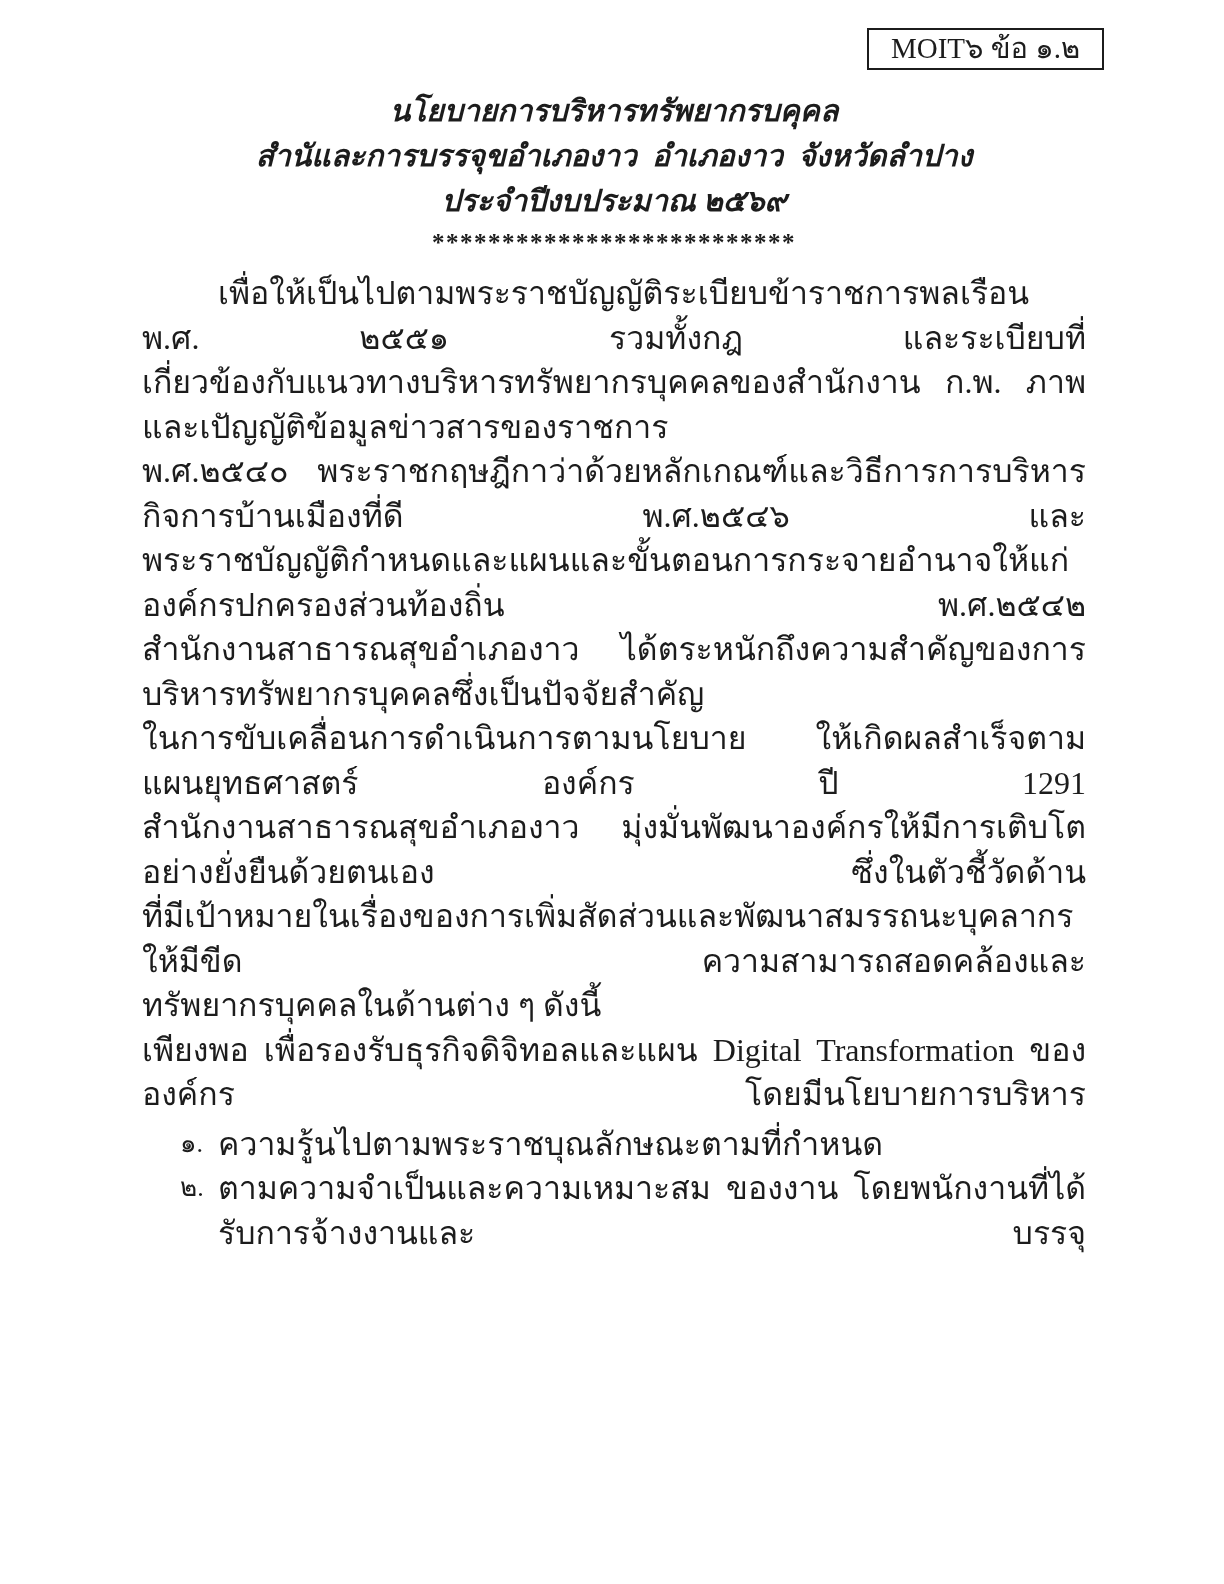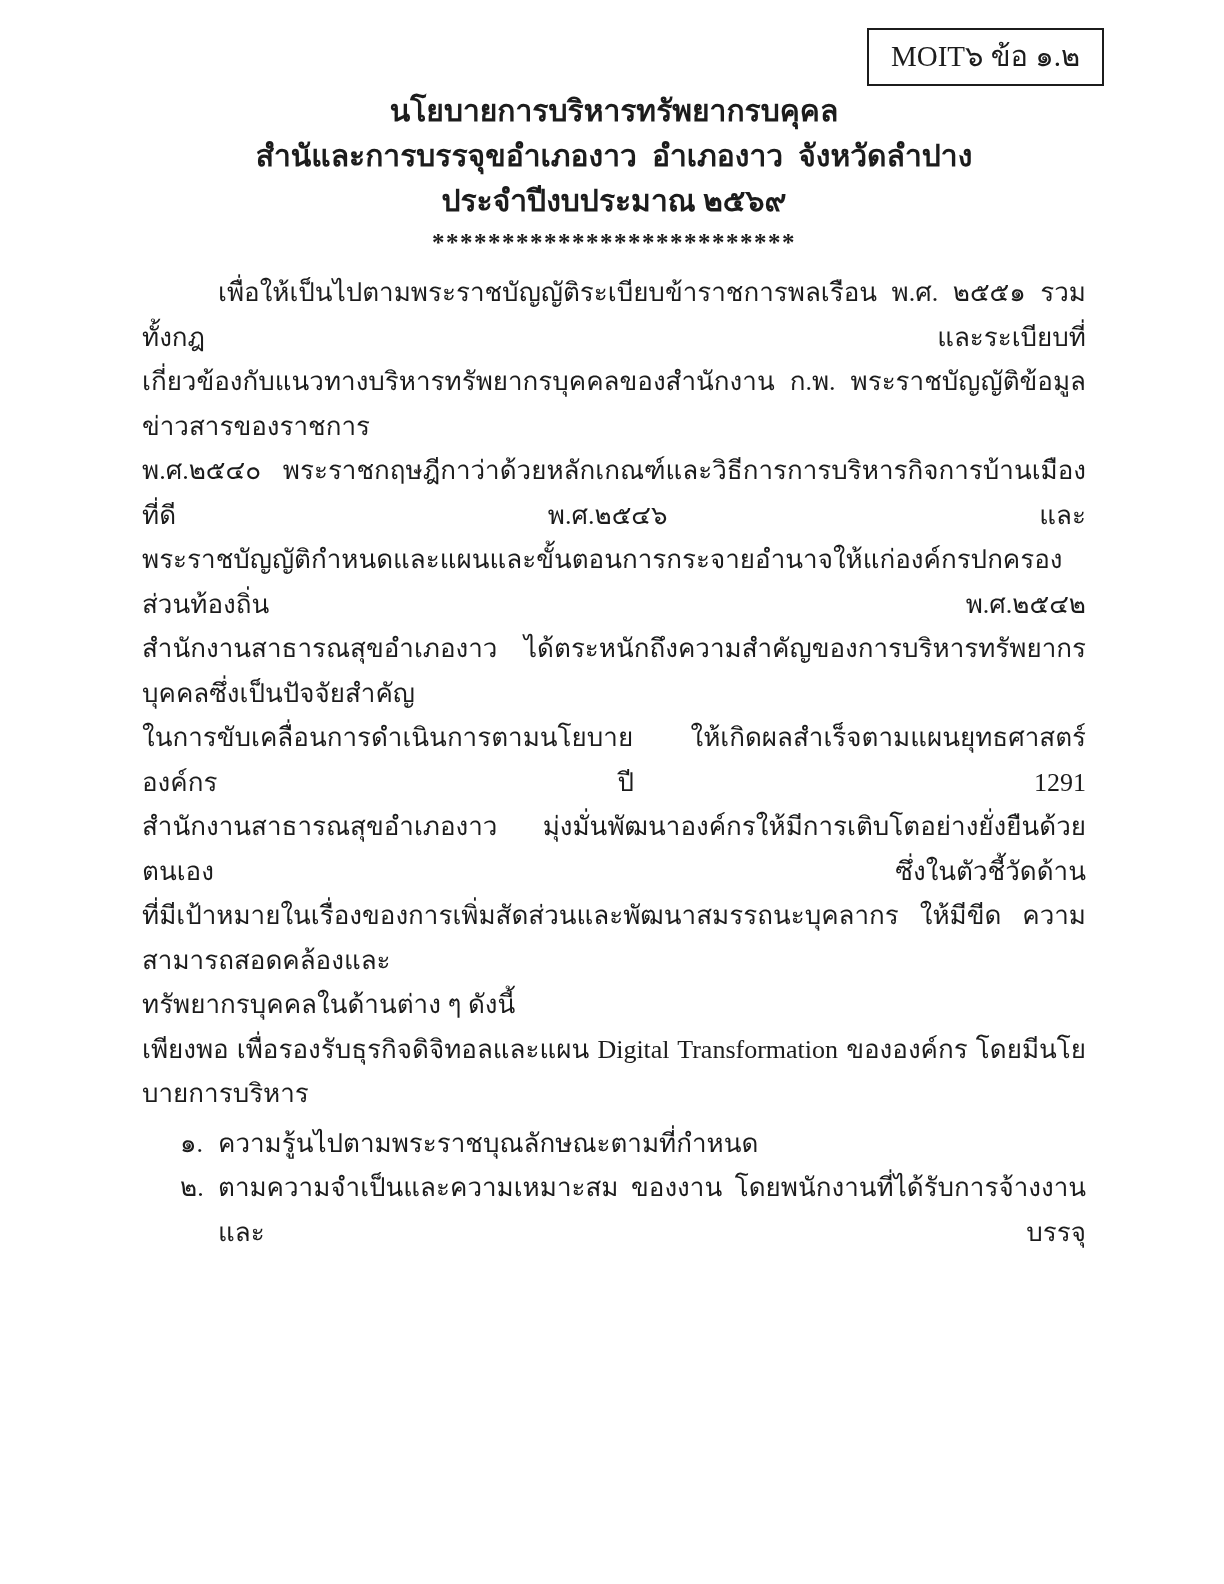--- a/index.html
+++ b/index.html
@@ -15,47 +15,48 @@
   .page {
     position: absolute;
     inset: 0;
     background: #ffffff;
   }
   .badge {
     position: absolute;
     top: 28px;
     right: 120px;
     border: 2px solid #1c1c1c;
-    padding: 8px 22px;
+    padding: 0 22px;
     font-size: 29px;
     line-height: 1.3;
     white-space: nowrap;
   }
   .content {
     position: absolute;
     left: 142px;
     top: 88px;
     width: 944px;
   }
   .title-block { text-align: center; }
   .title-line {
     font-weight: bold;
     font-size: 30px;
     line-height: 45px;
     white-space: pre-wrap;
+    font-style: italic;
   }
   .stars {
     font-weight: bold;
     font-size: 25px;
     line-height: 40px;
     letter-spacing: 1.5px;
   }
   .intro { margin-top: 8px; }
   .tline {
-    font-size: 26px;
+    font-size: 32px;
     line-height: 44.5px;
     white-space: normal;
   }
   .tline.fill {
     text-align: justify;
     text-align-last: justify;
   }
   .tline.indent { text-indent: 76px; }
   .policy-list { margin-top: 5px; list-style: none; }
   .policy-item { position: relative; padding-left: 76px; }
@@ -80,21 +81,21 @@
 
     <div class="title-block">
       <div class="title-line">นโยบายการบริหารทรัพยากรบคุคล</div>
       <div class="title-line">สำนัและการบรรจุขอำเภองาว  อำเภองาว  จังหวัดลำปาง</div>
       <div class="title-line">ประจำปีงบประมาณ ๒๕๖๙</div>
       <div class="stars">**************************</div>
     </div>
 
     <div class="intro">
         <div class="tline fill indent">เพื่อให้เป็นไปตามพระราชบัญญัติระเบียบข้าราชการพลเรือน พ.ศ. ๒๕๕๑ รวมทั้งกฎ และระเบียบที่</div>
-        <div class="tline fill">เกี่ยวข้องกับแนวทางบริหารทรัพยากรบุคคลของสำนักงาน ก.พ. พระราชบัญญัติข้อมูลข่าวสารของราชการ</div>
+        <div class="tline fill">เกี่ยวข้องกับแนวทางบริหารทรัพยากรบุคคลของสำนักงาน ก.พ. ภาพและเปัญญัติข้อมูลข่าวสารของราชการ</div>
         <div class="tline fill">พ.ศ.๒๕๔๐ พระราชกฤษฎีกาว่าด้วยหลักเกณฑ์และวิธีการการบริหารกิจการบ้านเมืองที่ดี พ.ศ.๒๕๔๖ และ</div>
         <div class="tline fill">พระราชบัญญัติกำหนดและแผนและขั้นตอนการกระจายอำนาจให้แก่องค์กรปกครองส่วนท้องถิ่น พ.ศ.๒๕๔๒</div>
         <div class="tline fill">สำนักงานสาธารณสุขอำเภองาว ได้ตระหนักถึงความสำคัญของการบริหารทรัพยากรบุคคลซึ่งเป็นปัจจัยสำคัญ</div>
         <div class="tline fill">ในการขับเคลื่อนการดำเนินการตามนโยบาย ให้เกิดผลสำเร็จตามแผนยุทธศาสตร์ องค์กร ปี 1291</div>
         <div class="tline fill">สำนักงานสาธารณสุขอำเภองาว มุ่งมั่นพัฒนาองค์กรให้มีการเติบโตอย่างยั่งยืนด้วยตนเอง ซึ่งในตัวชี้วัดด้าน</div>
         <div class="tline fill">ที่มีเป้าหมายในเรื่องของการเพิ่มสัดส่วนและพัฒนาสมรรถนะบุคลากร ให้มีขีด ความสามารถสอดคล้องและ</div>
         <div class="tline">ทรัพยากรบุคคลในด้านต่าง ๆ ดังนี้</div>
         <div class="tline fill">เพียงพอ เพื่อรองรับธุรกิจดิจิทอลและแผน Digital Transformation ขององค์กร โดยมีนโยบายการบริหาร</div>
       </div>
 

